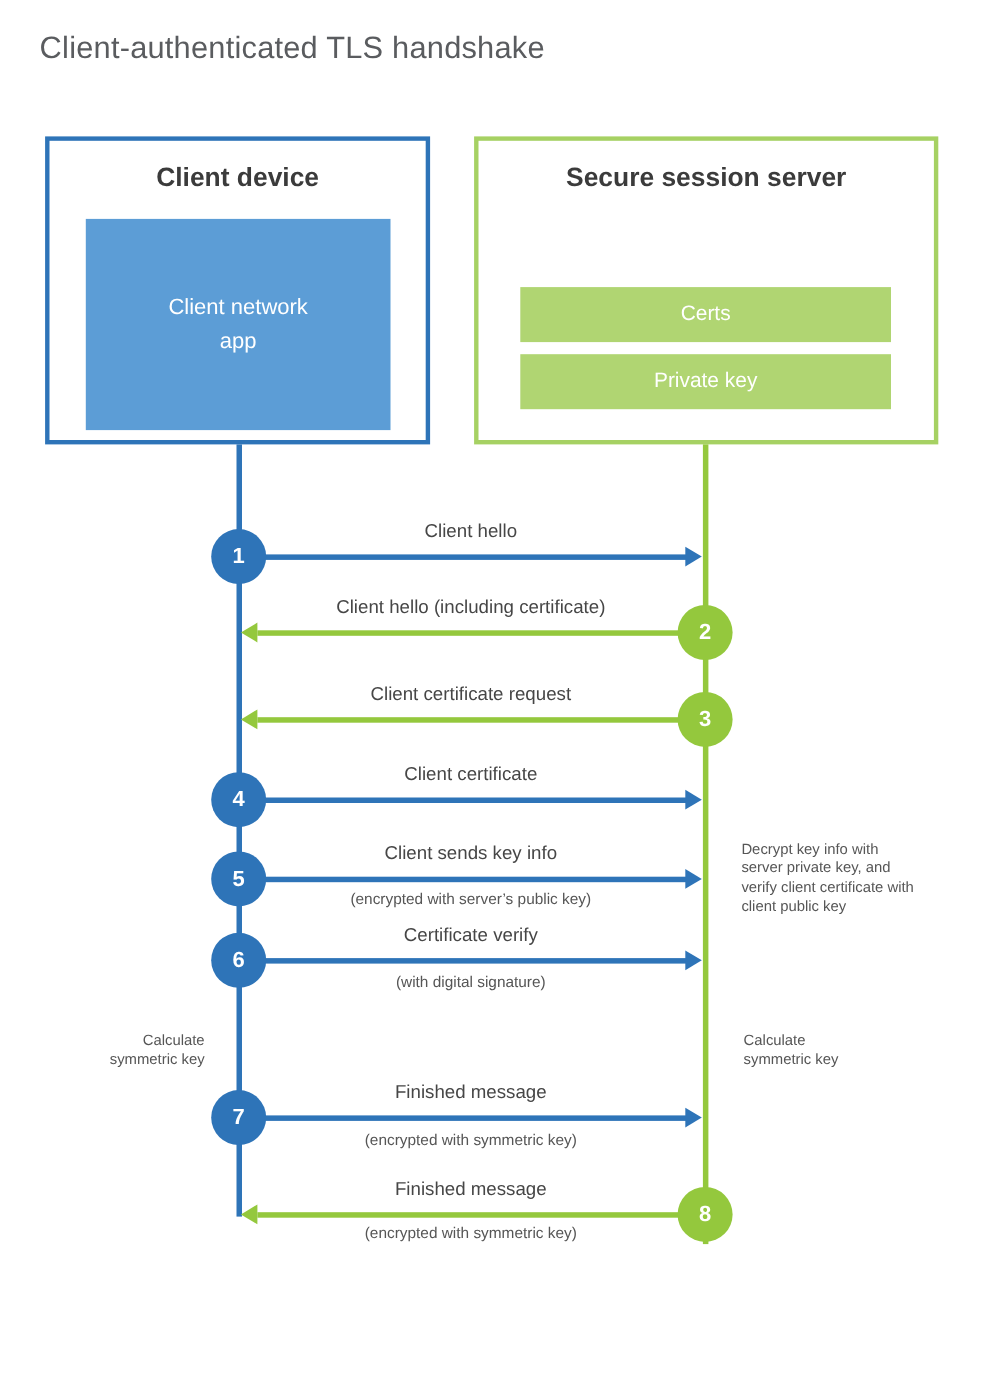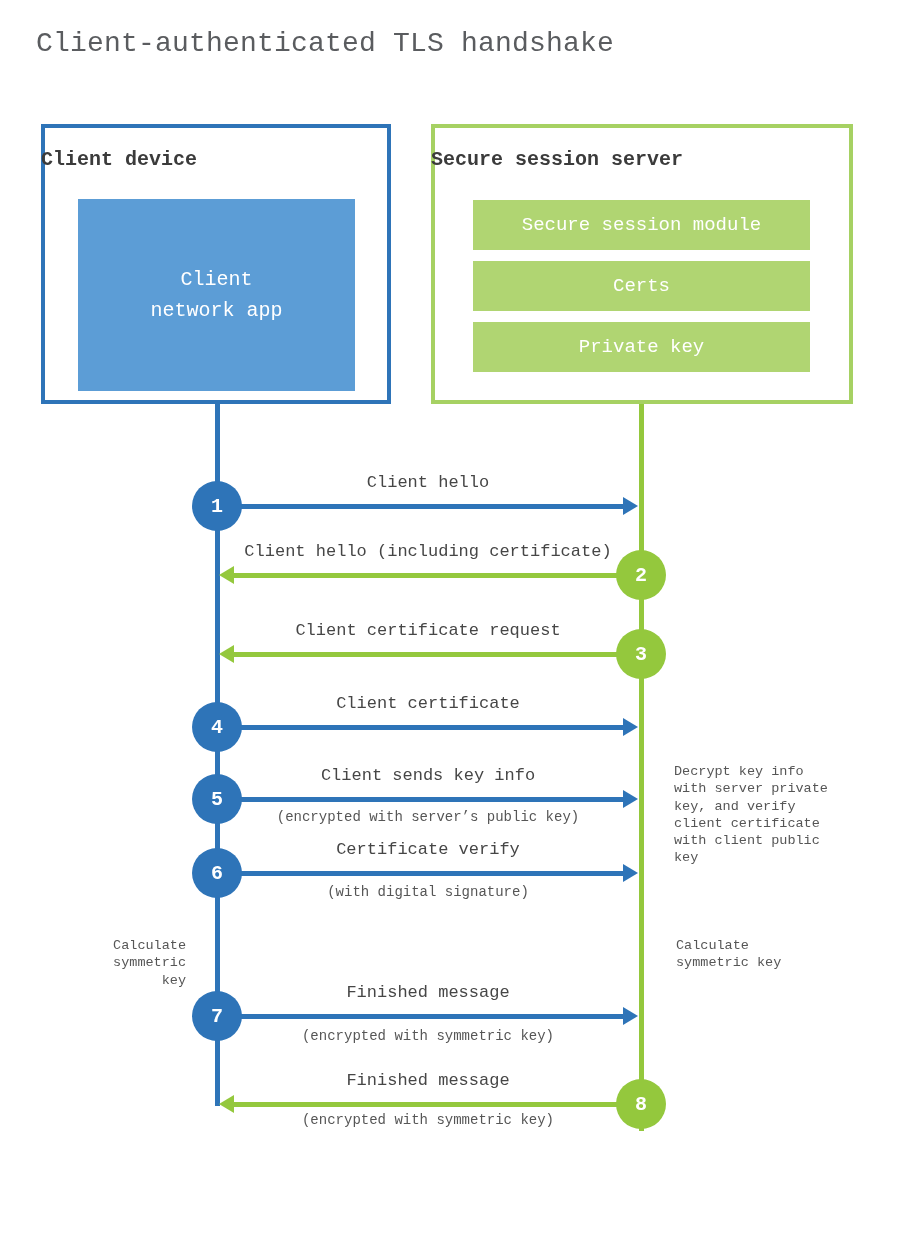--- a/index.html
+++ b/index.html
@@ -4,31 +4,31 @@
 <style>
   :root{
     --blue:#2e74b8; --blue_light:#5c9dd6;
     --green:#94c83d; --green_light:#b0d572; --green_border:#a6d163;
     --text_dark:#3b3b3b; --text_gray:#565656;
   }
   *{margin:0;padding:0;box-sizing:border-box;}
   html,body{background:#fff;}
   .canvas{
     position:relative;width:900px;height:1256px;background:#fff;overflow:hidden;
-    font-family:Liberation Mono, monospace;color:var(--text_dark);
+    font-family:Liberation Sans, sans-serif;color:var(--text_dark);
   }
   .abs{position:absolute;}
   .page-title{
     left:36px;top:28px;font-size:28px;font-weight:300;color:#5a5c5f;letter-spacing:.2px;
   }
   
   .actor-box{border-style:solid;border-width:4px;background:#fff;}
   .client-box{left:41px;top:124px;width:350px;height:280px;border-color:var(--blue);}
   .server-box{left:431px;top:124px;width:422px;height:280px;border-color:var(--green_border);}
-  .actor-title{top:148px;font-size:20px;font-weight:700;color:var(--text_dark);text-align:left;}
+  .actor-title{top:148px;font-size:24px;font-weight:700;color:var(--text_dark);text-align:center;}
   .client-title{left:41px;width:350px;}
   .server-title{left:431px;width:422px;}
   .app-rect{
     left:78px;top:199px;width:277px;height:192px;background:var(--blue_light);
     display:flex;align-items:center;justify-content:center;
   }
   .app-rect .label{width:150px;text-align:center;color:#fff;font-size:20px;line-height:1.55;}
   .module-bar{
     left:473px;width:337px;height:50px;background:var(--green_light);
     display:flex;align-items:center;justify-content:center;color:#fff;font-size:19px;
@@ -68,23 +68,20 @@
   <div class="abs page-title">Client-authenticated TLS handshake</div>
 
   <div class="abs actor-box client-box"></div>
   <div class="abs actor-title client-title">Client device</div>
   <div class="abs app-rect">
     <span class="label">Client network app</span>
   </div>
 
   <div class="abs actor-box server-box"></div>
   <div class="abs actor-title server-title">Secure session server</div>
-  <div class="abs module-bar" style="top:200px">
-    <span>Secure session module</span>
-  </div>
   <div class="abs module-bar" style="top:322px">
     <span>Private key</span>
   </div>
   <div class="abs module-bar" style="top:261px">
     <span>Certs</span>
   </div>
 
   <div class="abs lifeline blue"></div>
   <div class="abs lifeline green"></div>
 

